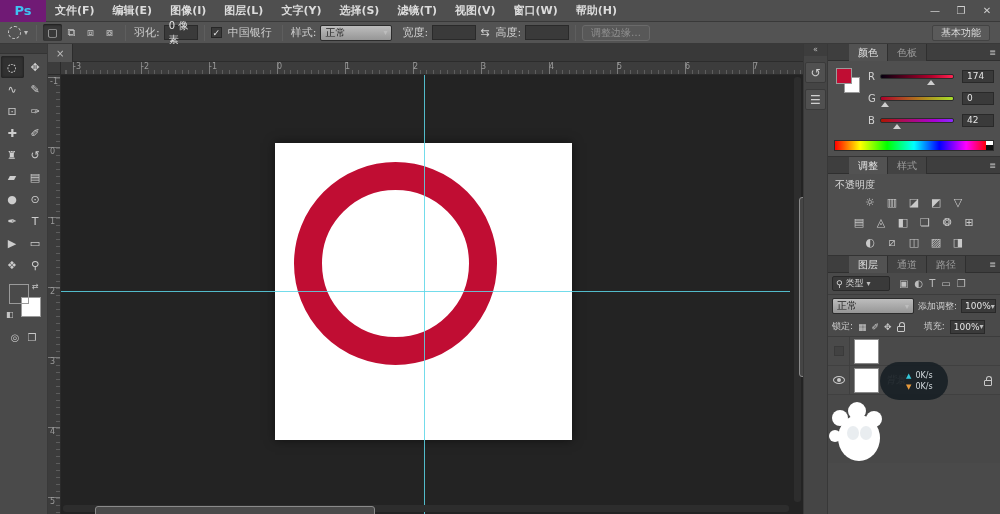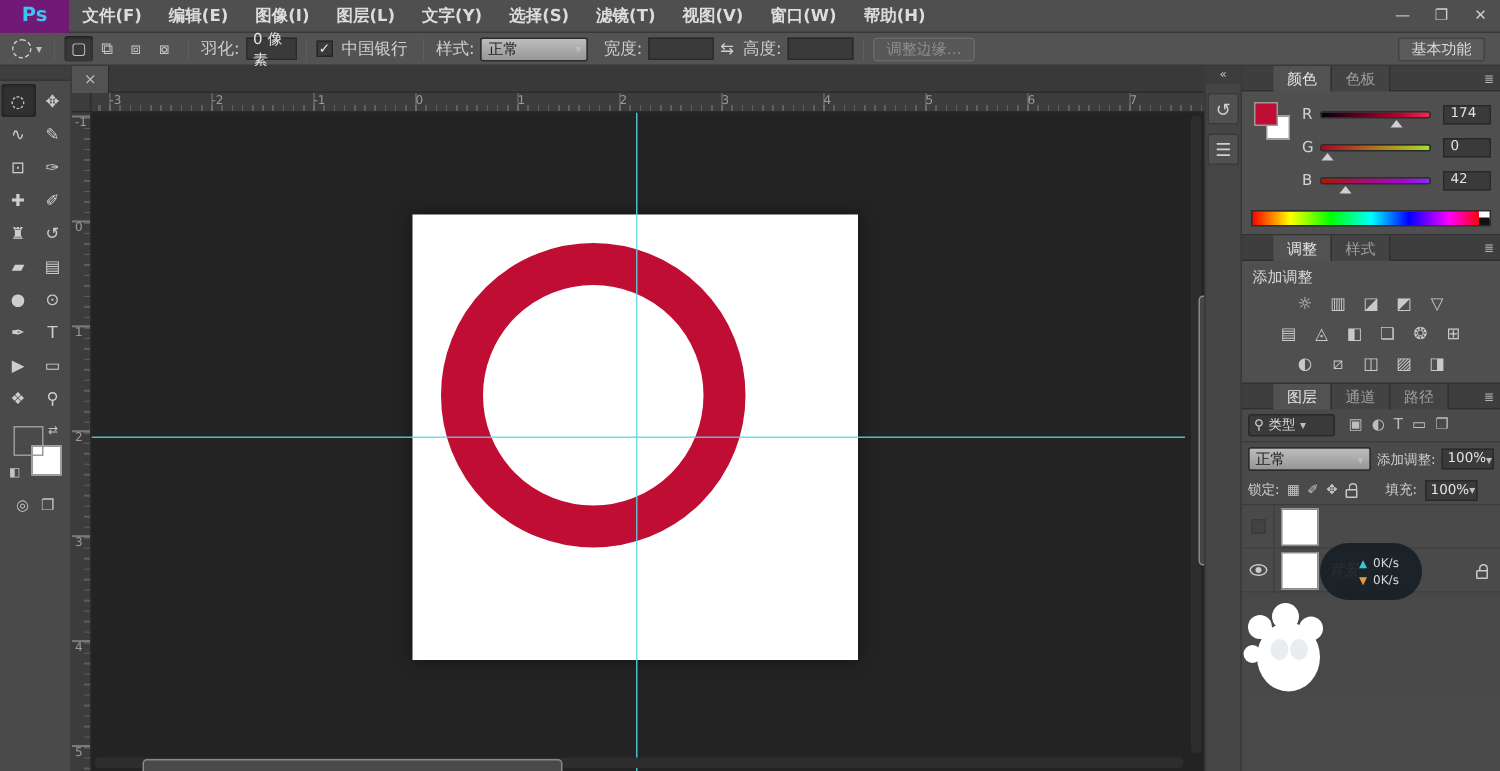--- a/index.html
+++ b/index.html
@@ -357,21 +357,21 @@
         <div class="spec-black"></div>
       </div>
     </div>
 
     <div class="panel-tabs">
       <span class="ptab active">调整</span>
       <span class="ptab">样式</span>
       <span class="panel-menu">≣</span>
     </div>
     <div class="adj-panel">
-      <div class="adj-hint">添加调整</div>
+      <div class="adj-hint">不透明度</div>
       <div class="adj-row" style="top:22px">
         <span class="adj-icon">☼</span>
         <span class="adj-icon">▥</span>
         <span class="adj-icon">◪</span>
         <span class="adj-icon">◩</span>
         <span class="adj-icon">▽</span>
       </div>
       <div class="adj-row" style="top:42px">
         <span class="adj-icon">▤</span>
         <span class="adj-icon">◬</span>

